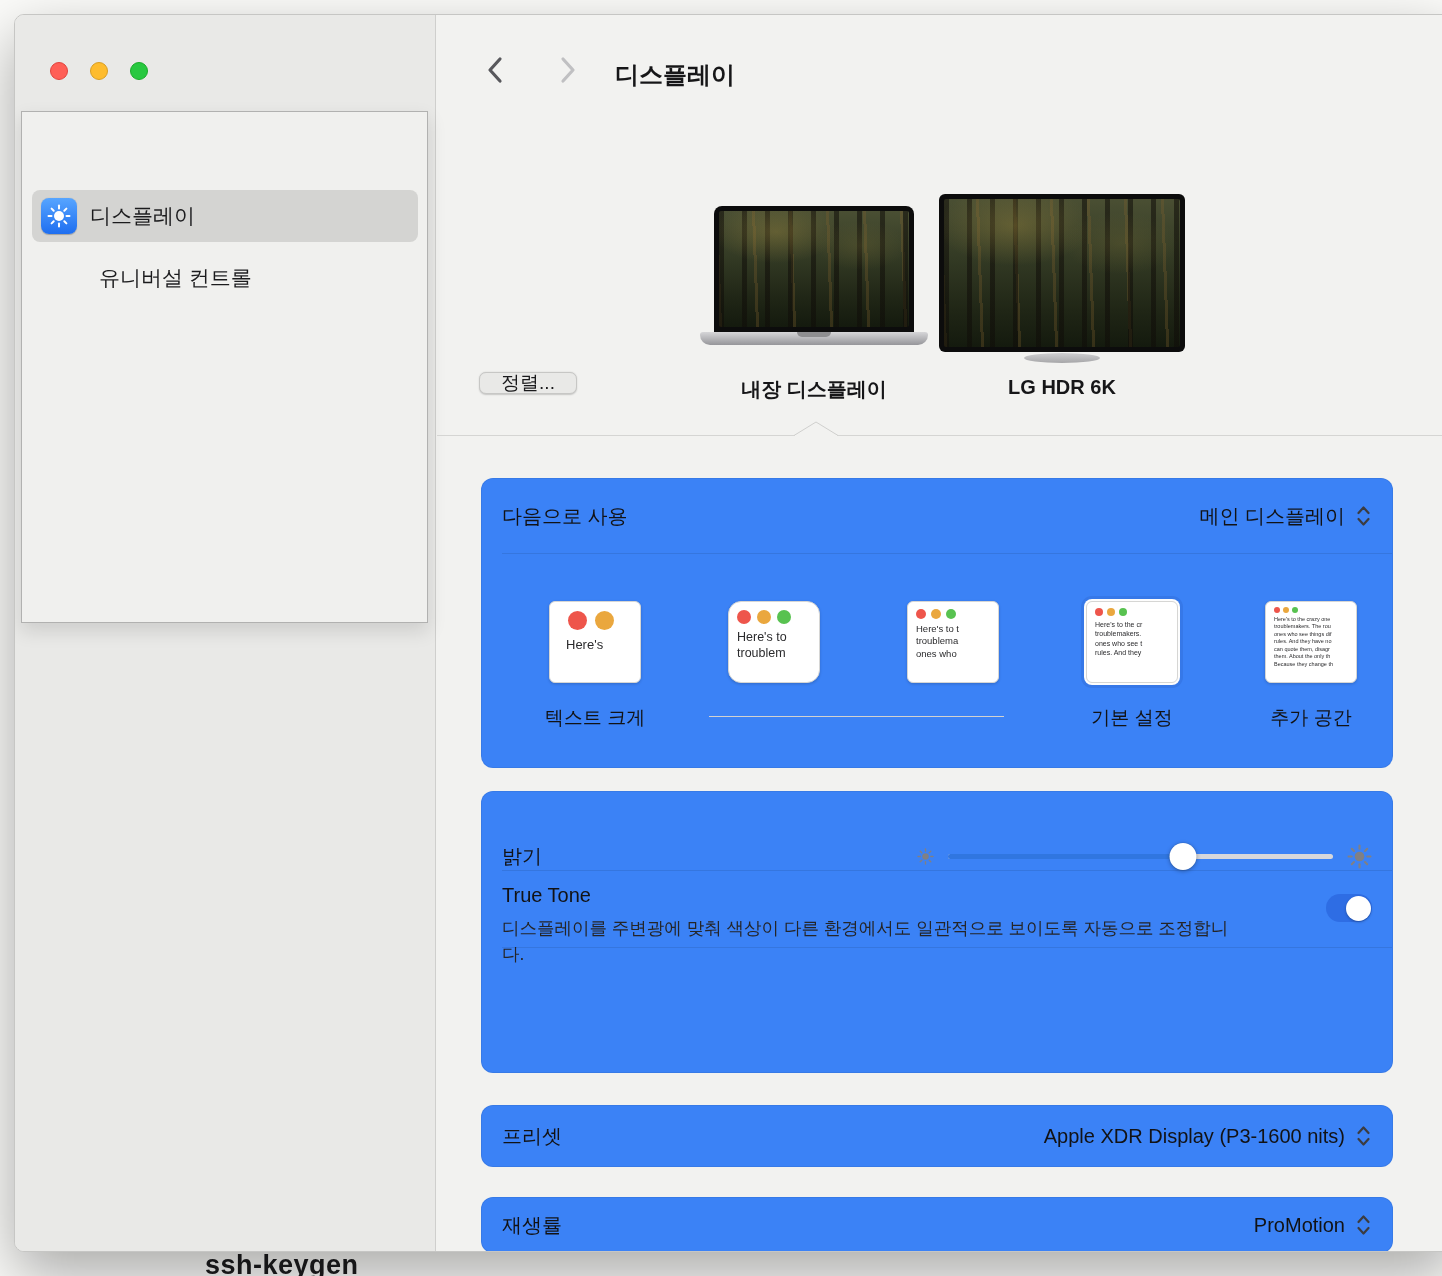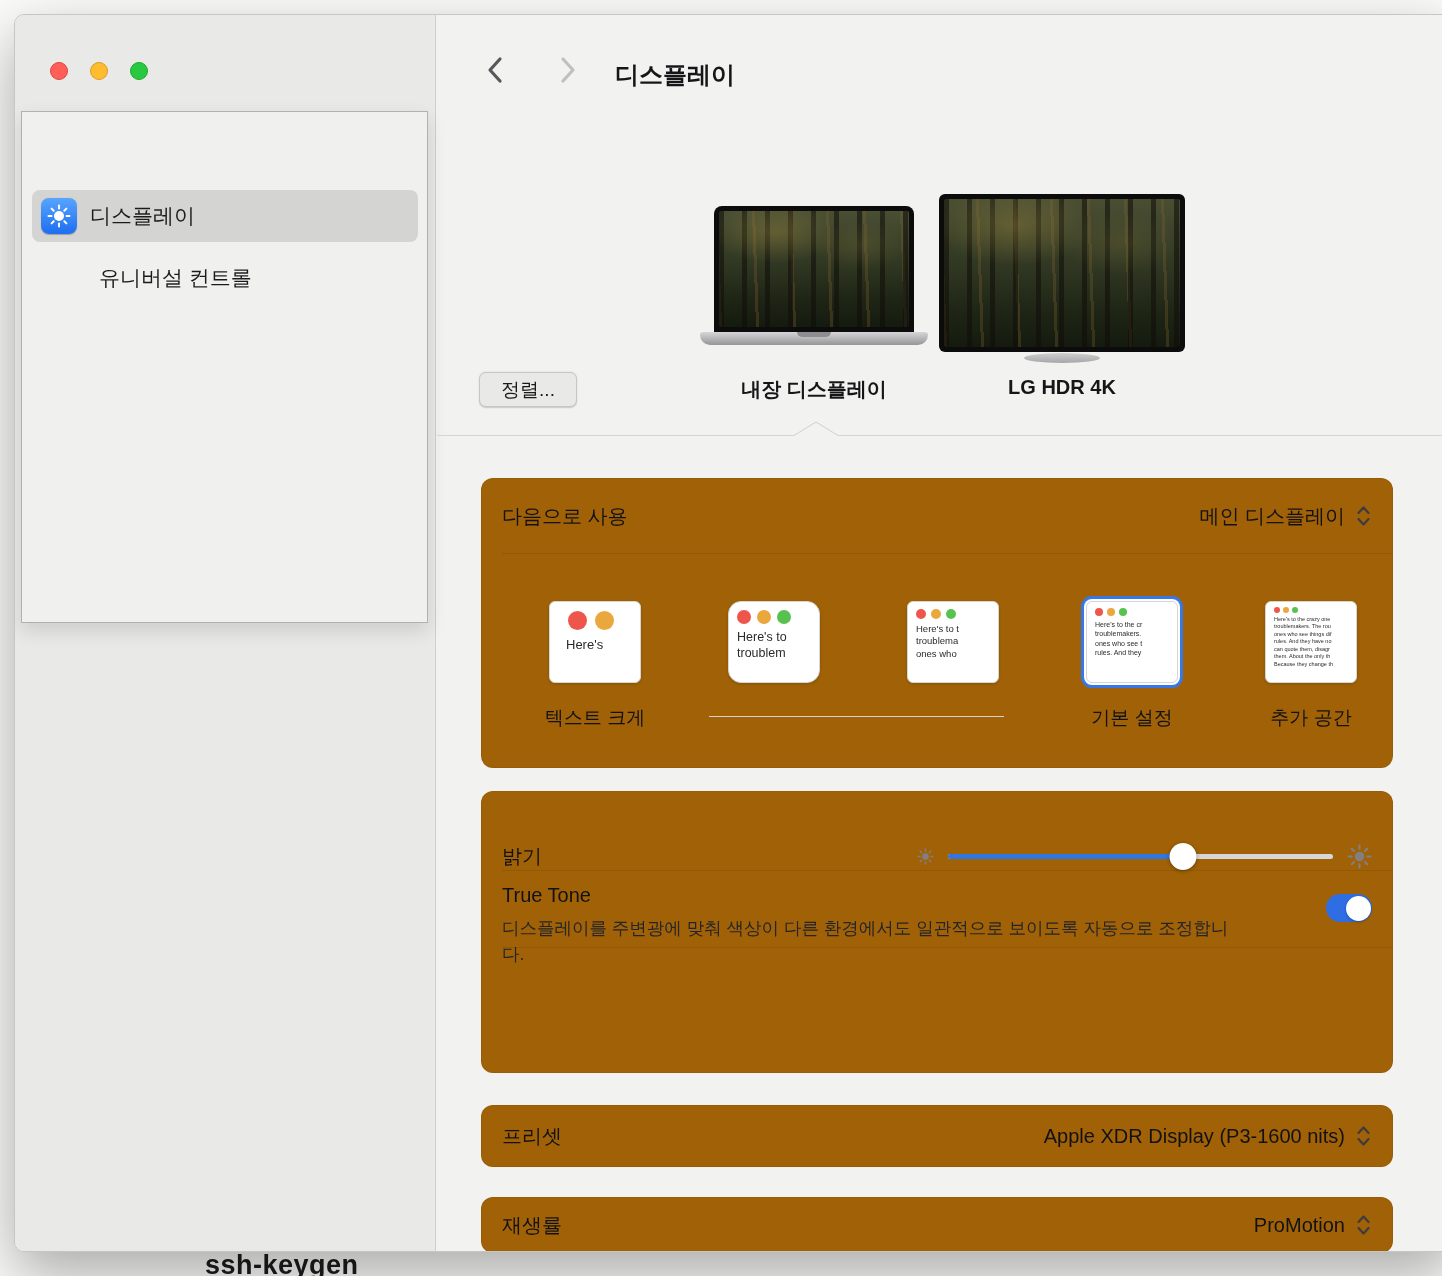--- a/index.html
+++ b/index.html
@@ -62,29 +62,29 @@
   .forest { background:
       radial-gradient(ellipse 55% 45% at 30% 18%, rgba(190,160,70,.28), transparent 60%),
       radial-gradient(ellipse 40% 35% at 75% 30%, rgba(150,130,60,.18), transparent 60%),
       repeating-linear-gradient(90deg, rgba(15,12,8,.55) 0 5px, rgba(0,0,0,0) 5px 23px),
       repeating-linear-gradient(88deg, rgba(125,95,45,.32) 0 3px, transparent 3px 37px),
       linear-gradient(180deg,#4a4f33 0%, #333a24 40%, #202616 75%, #141a0e 100%); }
   .disp-label { position:absolute; top:361px; width:220px; text-align:center; font-size:20px; font-weight:700; color:#161618; }
   .disp-label.builtin { left:267px; }
   .disp-label.external { left:515px; }
 
-  .arrange-btn { position:absolute; left:42px; top:357px; width:98px; height:35px; background:#e9e9e7;
+  .arrange-btn { position:absolute; left:42px; top:357px; width:98px; height:22px; background:#e9e9e7;
                  border:1px solid #c7c7c5; border-radius:7px; box-shadow:0 .5px 1.5px rgba(0,0,0,.18);
                  font-size:19px; color:#1a1a1c; display:flex; align-items:center; justify-content:center; cursor:pointer; }
 
   .main-divider { position:absolute; left:0; right:0; top:420px; height:1px; background:#d5d5d3; }
   .notch { position:absolute; left:357px; top:405px; }
 
   
-  .card { position:absolute; left:44px; width:912px; background:#a16207; border:1px solid rgba(0,0,0,.06);
+  .card { position:absolute; left:44px; width:912px; background:#3b82f6; border:1px solid rgba(0,0,0,.06);
           border-radius:12px; }
   .card-1 { top:463px; height:290px; }
   .card-2 { top:776px; height:282px; }
   .card-3 { top:1090px; height:62px; }
   .card-4 { top:1182px; height:56px; }
 
   .row { display:flex; align-items:center; justify-content:space-between; padding:0 20px; }
   .row .lab { font-size:20px; color:#121214; }
   .rgt { display:flex; align-items:center; gap:10px; cursor:pointer; }
   .rgt .val { font-size:20px; color:#121214; }
@@ -188,21 +188,21 @@
 
       <div class="macbook">
           <div class="img forest"></div>
         </div>
       <div class="mac-base"></div>
       <div class="lgmon">
           <div class="img forest"></div>
         </div>
       <div class="lg-stand"></div>
       <div class="disp-label builtin">내장 디스플레이</div>
-      <div class="disp-label external">LG HDR 4K</div>
+      <div class="disp-label external">LG HDR 6K</div>
       <div class="arrange-btn">정렬...</div>
 
       <div class="main-divider"></div>
       <span class="notch">
         <svg width="44" height="16">
             <path d="M0 15.5 L22 2 L44 15.5" fill="#f2f2f0" stroke="#cfcfcd" stroke-width="1"></path>
             <rect x="1" y="15" width="42" height="2" fill="#f2f2f0"></rect>
           </svg>
       </span>
 

